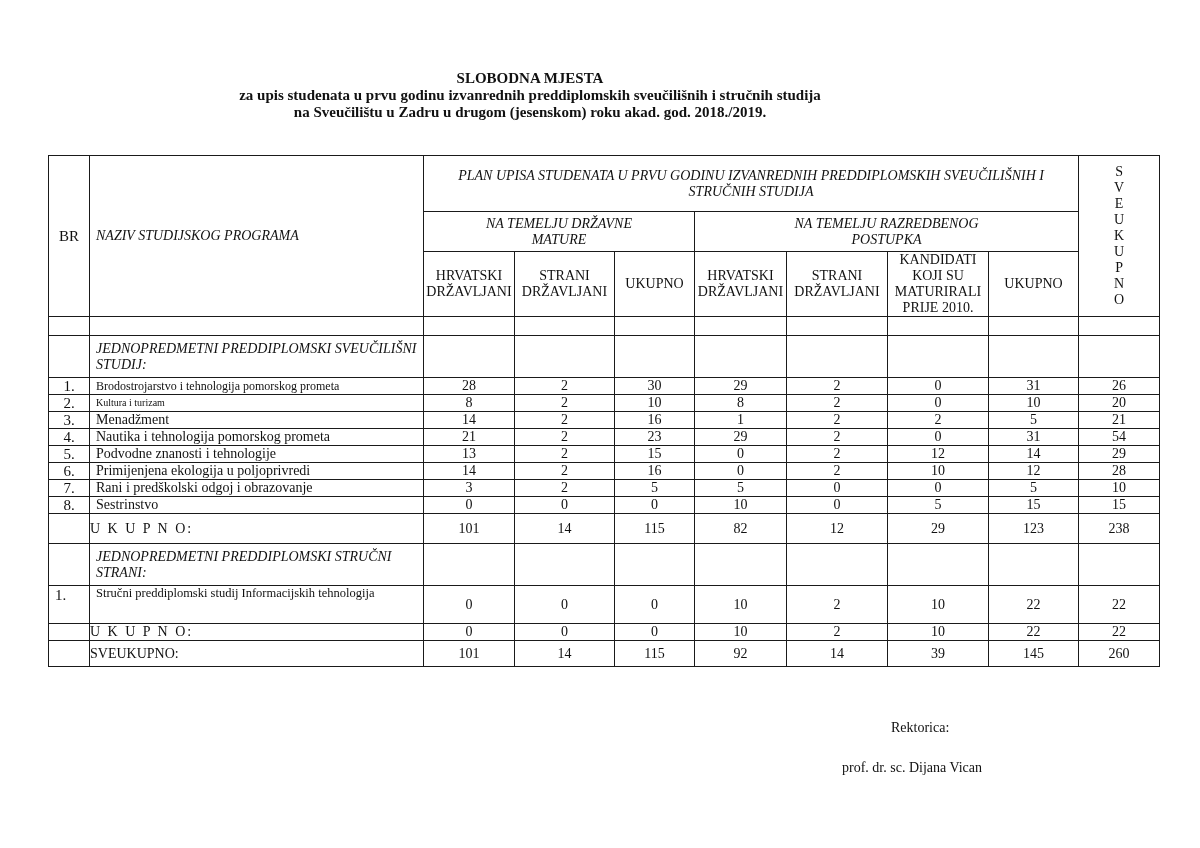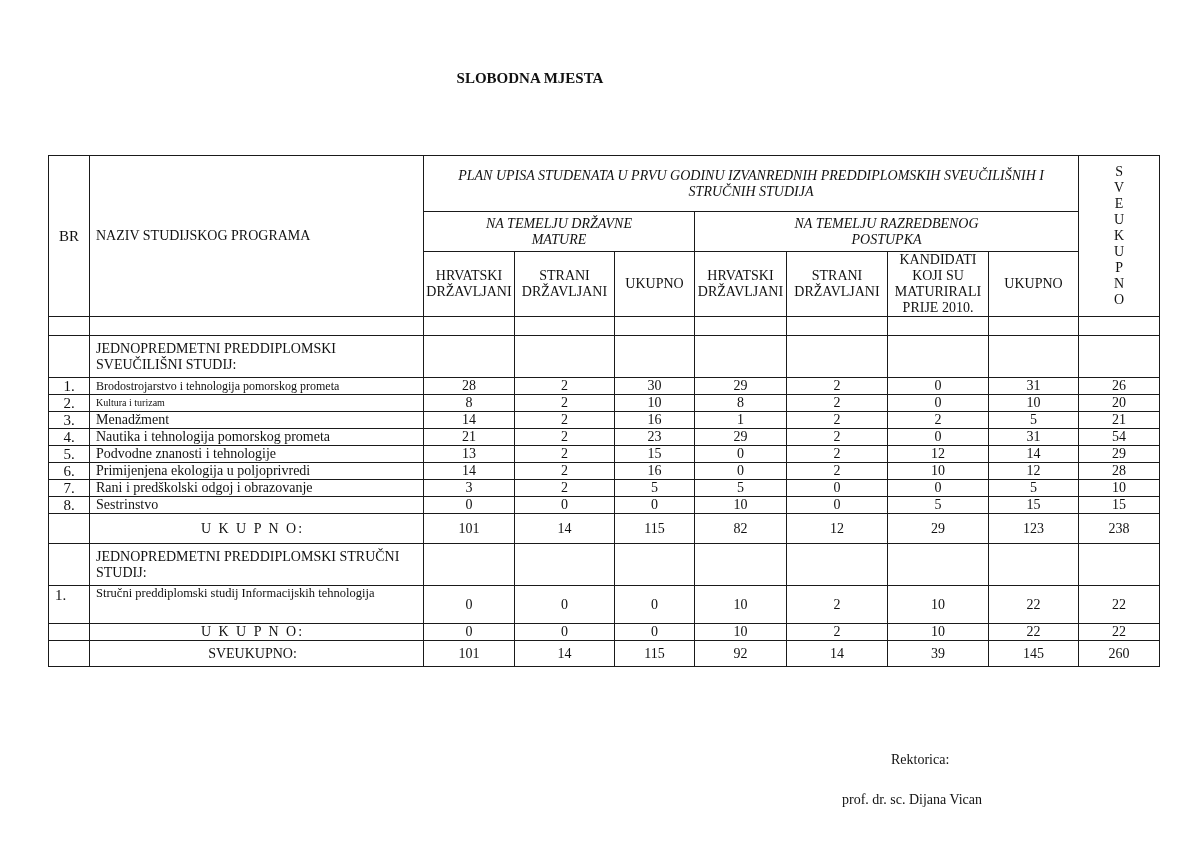--- a/index.html
+++ b/index.html
@@ -5,35 +5,37 @@
   html, body { margin:0; padding:0; background:#ffffff; }
   body { width:1200px; height:848px; position:relative; overflow:hidden;
          font-family:"Liberation Serif", serif; color:#111; }
   .title-block { position:absolute; left:0; top:70px; width:1060px; text-align:center;
                  font-weight:bold; font-size:15px; line-height:17px; }
   .title-block div { white-space:nowrap; }
   table.grid { position:absolute; left:48px; top:155px; border-collapse:collapse;
                table-layout:fixed; width:1111px; }
   table.grid td { border:1.6px solid #1a1a1a; padding:0; vertical-align:middle; font-size:14px; line-height:16px; }
   .c { text-align:center; }
-  .r { text-align:center; padding-right:8px !important; }
+  .r { text-align:left; padding-right:8px !important; }
   .hsmall { font-size:9.5px; line-height:11px; text-align:center; }
   .hmid { font-size:15px; line-height:17px; text-align:center;font-style:italic; }
-  .sec { font-size:15px; line-height:17px; padding-left:6px !important; }
+  .sec { font-size:15px; line-height:17px; padding-left:6px !important;font-style:italic; }
   .name { padding-left:6px !important; white-space:nowrap; }
   .name.small { font-size:12.5px; line-height:14px; white-space:normal; }
   .vert { text-align:center; font-size:12px; line-height:12.5px; }
   .vert span { display:block; }
-  .sig { position:absolute; font-size:14px;margin-top:32px; }
+  .sig { position:absolute; font-size:14px; }
 </style>
 </head>
 <body>
 
 <div class="title-block">
   <div>SLOBODNA MJESTA</div>
+  <div>za upis studenata u prvu godinu izvanrednih preddiplomskih sveučilišnih i stručnih studija</div>
+  <div>na Sveučilištu u Zadru u drugom (jesenskom) roku akad. god. 2018./2019.</div>
 </div>
 
 <table class="grid">
   <colgroup>
     <col style="width:41px">
       <col style="width:334px">
       <col style="width:91px">
       <col style="width:100px">
     <col style="width:80px">
       <col style="width:92px">
@@ -199,21 +201,21 @@
         <td class="c">14</td>
         <td class="c">115</td>
         <td class="c">82</td>
         <td class="c">12</td>
         <td class="c">29</td>
         <td class="c">123</td>
         <td class="c">238</td>
       </tr>
       <tr style="height:42px">
         <td></td>
-        <td class="sec">JEDNOPREDMETNI PREDDIPLOMSKI STRUČNI STUDIJ:</td>
+        <td class="sec">JEDNOPREDMETNI PREDDIPLOMSKI STRUČNI STRANI:</td>
         <td></td>
         <td></td>
         <td></td>
         <td></td>
         <td></td>
         <td></td>
         <td></td>
         <td></td>
       </tr>
       <tr style="height:38px">

